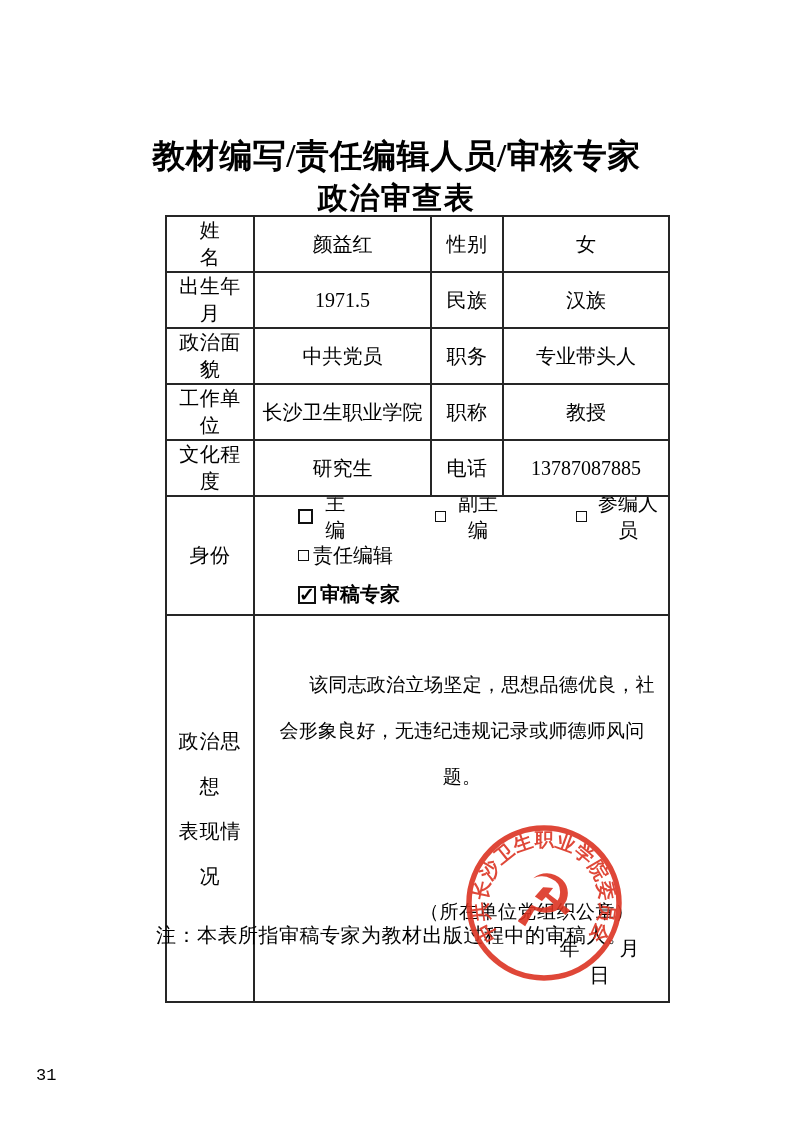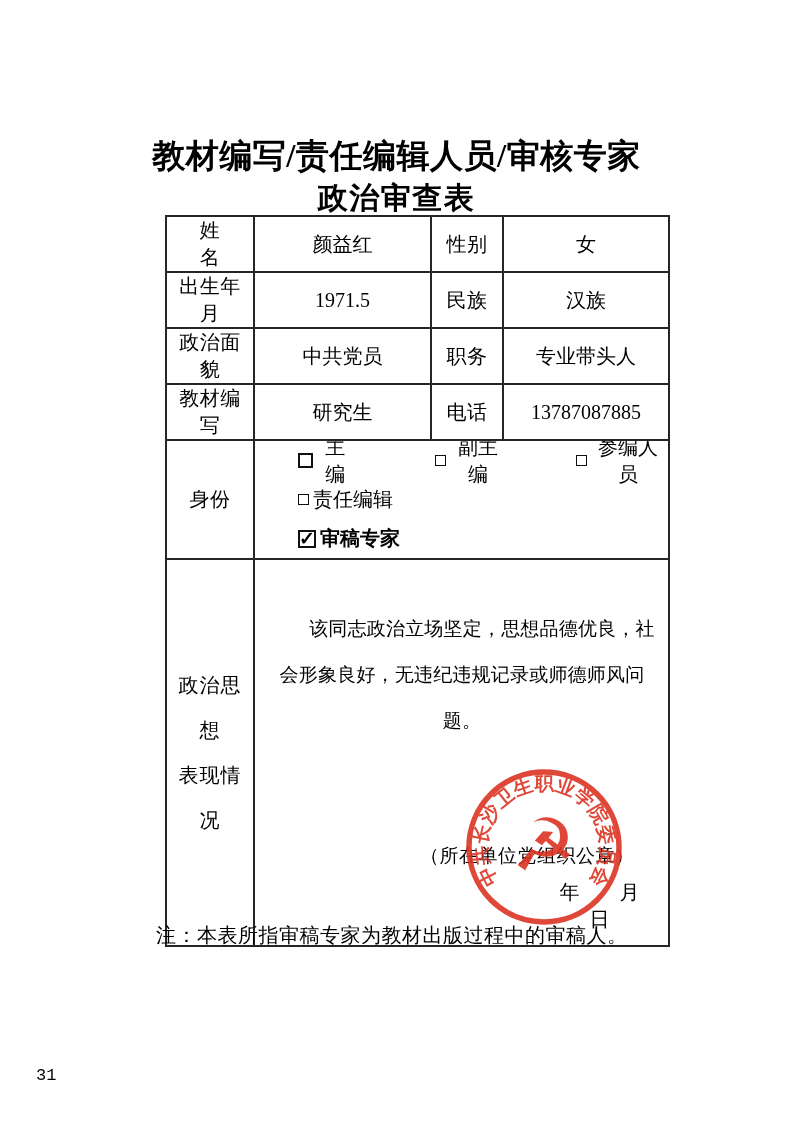--- a/index.html
+++ b/index.html
@@ -93,21 +93,27 @@
       <td class="lbl">民族</td>
       <td>汉族</td>
     </tr>
     <tr class="r">
       <td class="lbl">政治面貌</td>
       <td>中共党员</td>
       <td class="lbl">职务</td>
       <td>专业带头人</td>
     </tr>
     <tr class="r">
-      <td class="lbl">教材编写</td>
+      <td class="lbl">工作单位</td>
+      <td>长沙卫生职业学院</td>
+      <td class="lbl">职称</td>
+      <td>教授</td>
+    </tr>
+    <tr class="r">
+      <td class="lbl">文化程度</td>
       <td>研究生</td>
       <td class="lbl">电话</td>
       <td>13787087885</td>
     </tr>
 
     <tr>
       <td class="lbl">身份</td>
       <td class="identity-cell" colspan="3">
         <div class="opt-line">
           <span class="opt">

